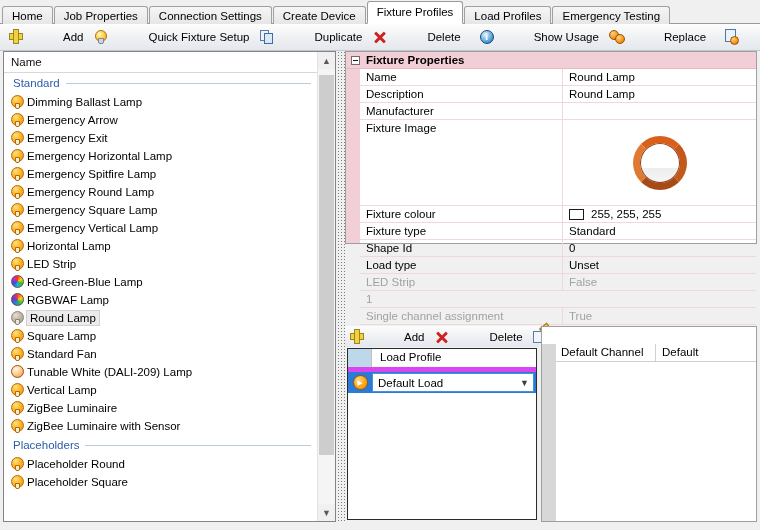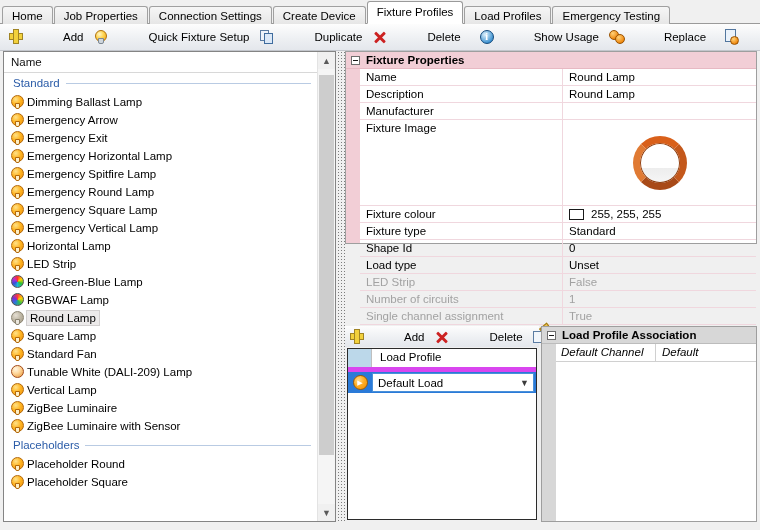--- a/index.html
+++ b/index.html
@@ -197,21 +197,21 @@
      background:radial-gradient(circle at 35% 30%,#ffd98a 0%,#ffae22 45%,#ef8c07 100%);
      border:1px solid #9a5a04;box-sizing:border-box;}
   .rowptr:after{content:"\25B6";position:absolute;left:0;top:0;width:13px;height:13px;line-height:13px;text-align:center;color:#fff;font-size:7px;}
 
   .assoc{position:absolute;left:196px;top:0;width:216px;height:196px;background:#fff;border:1px solid #9e9e9e;box-sizing:border-box;}
   .assoc-head{display:flex;align-items:center;height:16px;background:#d7d7d7;border-bottom:1px solid #bcbcbc;}
   .assoc-head .exp{width:9px;height:9px;border:1px solid #6d6d6d;background:#fff;margin-left:5px;margin-right:6px;position:relative;box-sizing:border-box;}
   .assoc-head .exp:before{content:"";position:absolute;left:1px;top:3px;width:5px;height:1px;background:#1a1a1a;}
   .assoc-head .ttl{font-weight:bold;font-size:11.5px;}
   .assoc-left{position:absolute;left:0;top:17px;width:14px;bottom:0;background:#d7d7d7;}
-  .arow{position:absolute;left:14px;top:17px;right:0;height:17px;display:flex;border-bottom:1px solid #d0d0d0;font-style:italic;}
+  .arow{position:absolute;left:14px;top:17px;right:0;height:17px;display:flex;border-bottom:1px solid #d0d0d0;}
   .arow .ak{width:100px;flex:0 0 100px;padding-left:5px;line-height:16px;font-size:11.5px;border-right:1px solid #d0d0d0;box-sizing:border-box;}
   .arow .av{flex:1;padding-left:6px;line-height:16px;font-size:11.5px;}
 </style>
 </head>
 <body>
 
 <div class="app">
 
   <div class="tabstrip">
     <div class="tabs" id="tabs-host">
@@ -479,21 +479,20 @@
               </div>
               <div class="prow">
                 <div class="pk">Load type</div>
                 <div class="pv">Unset</div>
               </div>
               <div class="prow disabled">
                 <div class="pk">LED Strip</div>
                 <div class="pv">False</div>
               </div>
               <div class="prow disabled">
-                <div class="pk">Number of circuits</div>
                 <div class="pv">1</div>
               </div>
               <div class="prow disabled">
                 <div class="pk">Single channel assignment</div>
                 <div class="pv">True</div>
               </div>
             </div>
         </div>
       </div>
 
@@ -527,24 +526,20 @@
               </div>
               <div class="c1">
                 <span>Default Load</span>
                 <span class="chev">▼</span>
               </div>
             </div>
           </div>
         </div>
 
         <div class="assoc">
-          <div class="assoc-head">
-            <span class="exp"></span>
-            <span class="ttl">Load Profile Association</span>
-          </div>
           <div class="assoc-left"></div>
           <div class="arow">
             <div class="ak">Default Channel</div>
             <div class="av">Default</div>
           </div>
         </div>
 
       </div>
     </div>
   </div>

